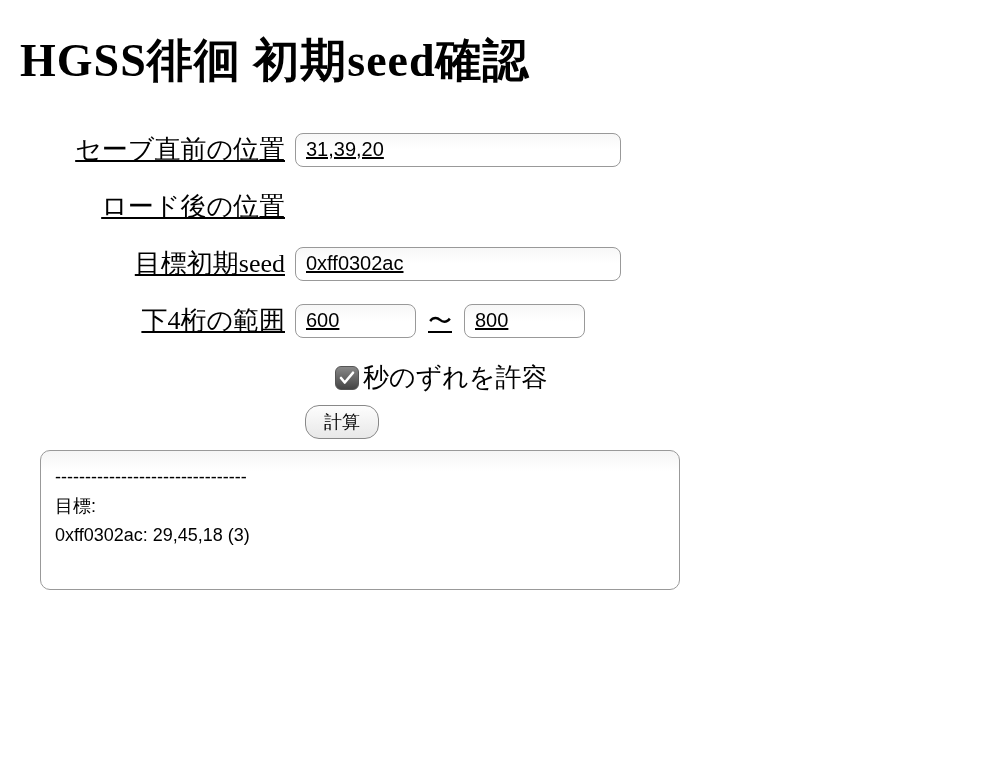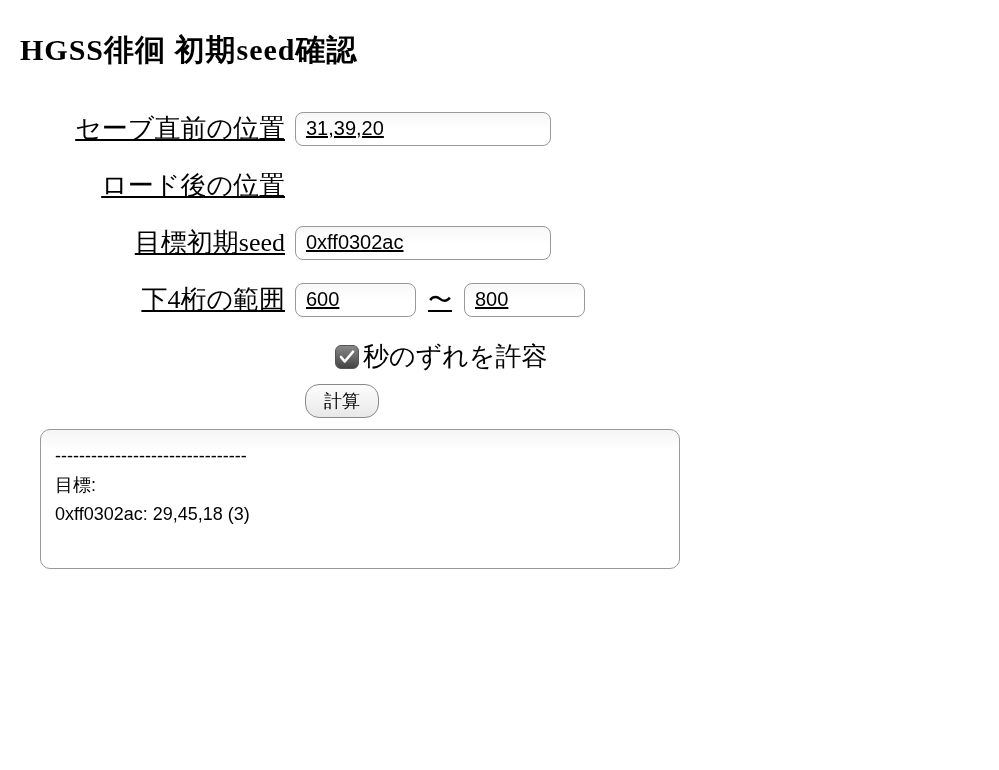--- a/index.html
+++ b/index.html
@@ -6,21 +6,21 @@
       box-sizing: border-box;
     }
     body {
       font-family: "Times New Roman", "MS Mincho", serif;
       margin: 0;
       padding: 30px 20px;
       background: #fff;
       color: #000;
     }
     h1 {
-      font-size: 30px;
+      font-size: 46px;
       font-weight: bold;
       margin: 0 0 40px 0;
       letter-spacing: 1px;
     }
     .form-row {
       display: flex;
       align-items: center;
       margin-bottom: 22px;
       text-decoration: underline;
     }
@@ -33,21 +33,21 @@
     .input-text {
       font-family: Arial, sans-serif;
       font-size: 20px;
       padding: 3px 10px;
       border: 1px solid #999;
       border-radius: 8px;
       background: linear-gradient(to bottom, #f7f7f7 0%, #fff 50%);
       height: 34px;
     }
     .input-wide {
-      width: 256px;
+      width: 326px;
     }
     .input-small {
       width: 121px;
     }
     .tilde {
       font-size: 24px;
       margin: 0 12px;
     }
     .checkbox-row {
       display: flex;

